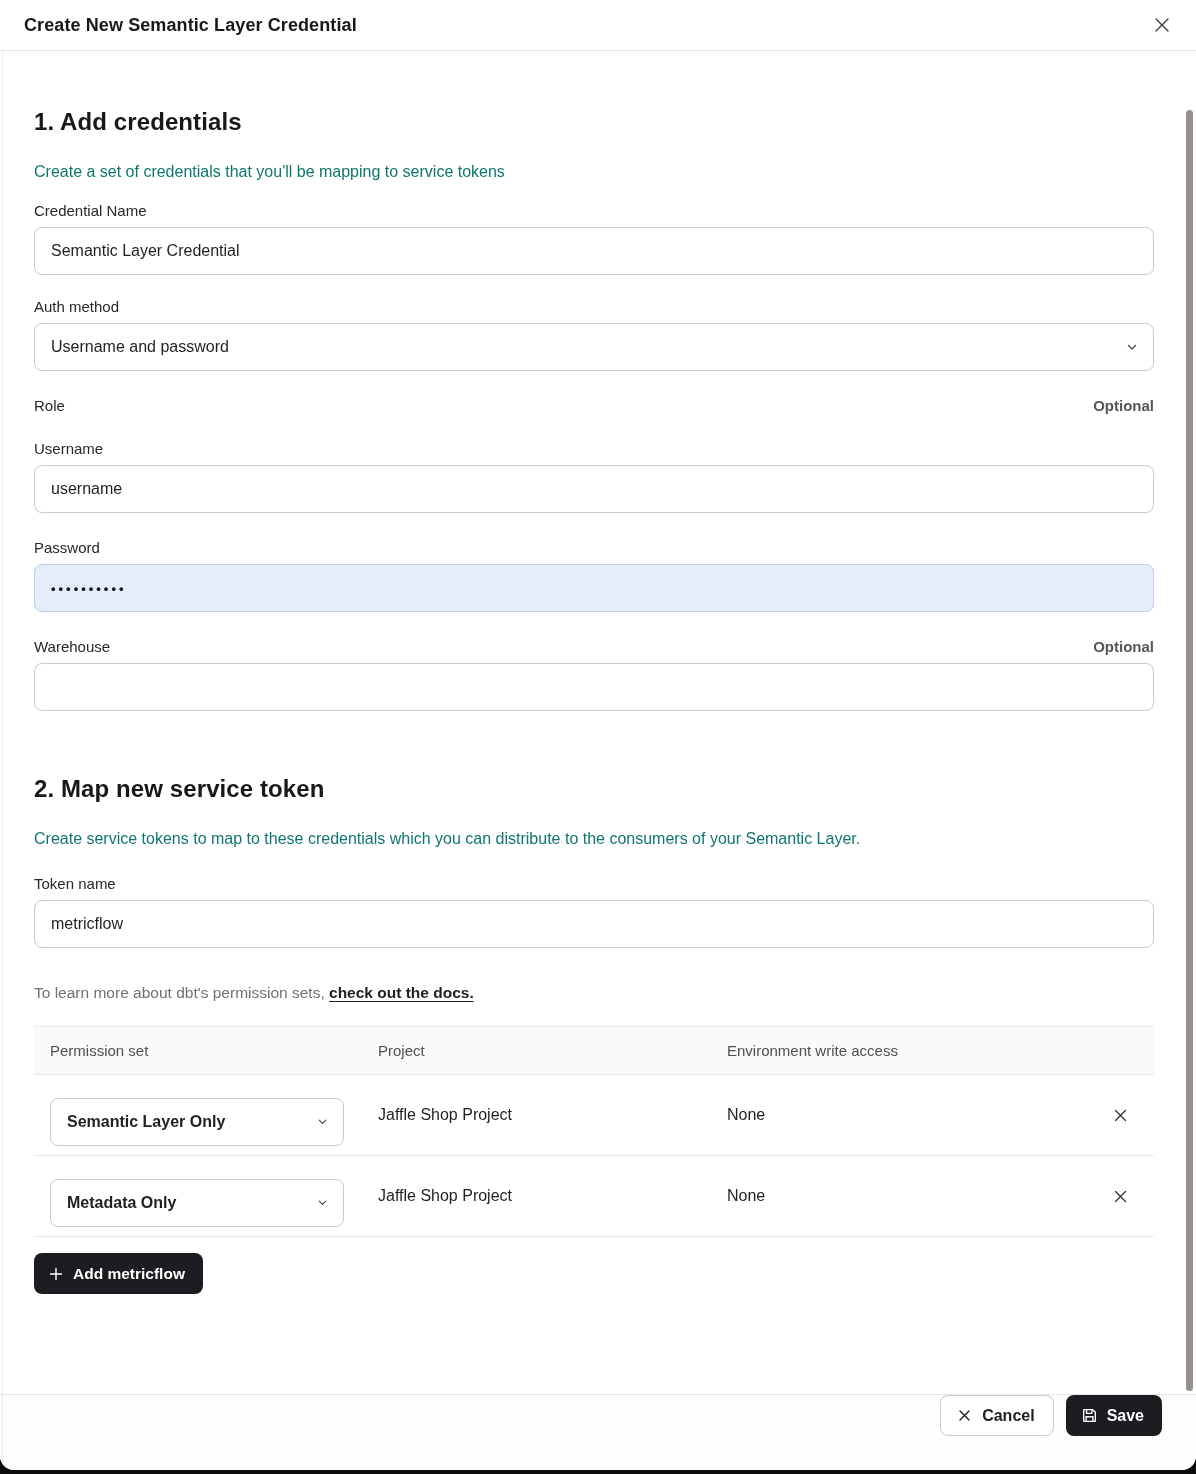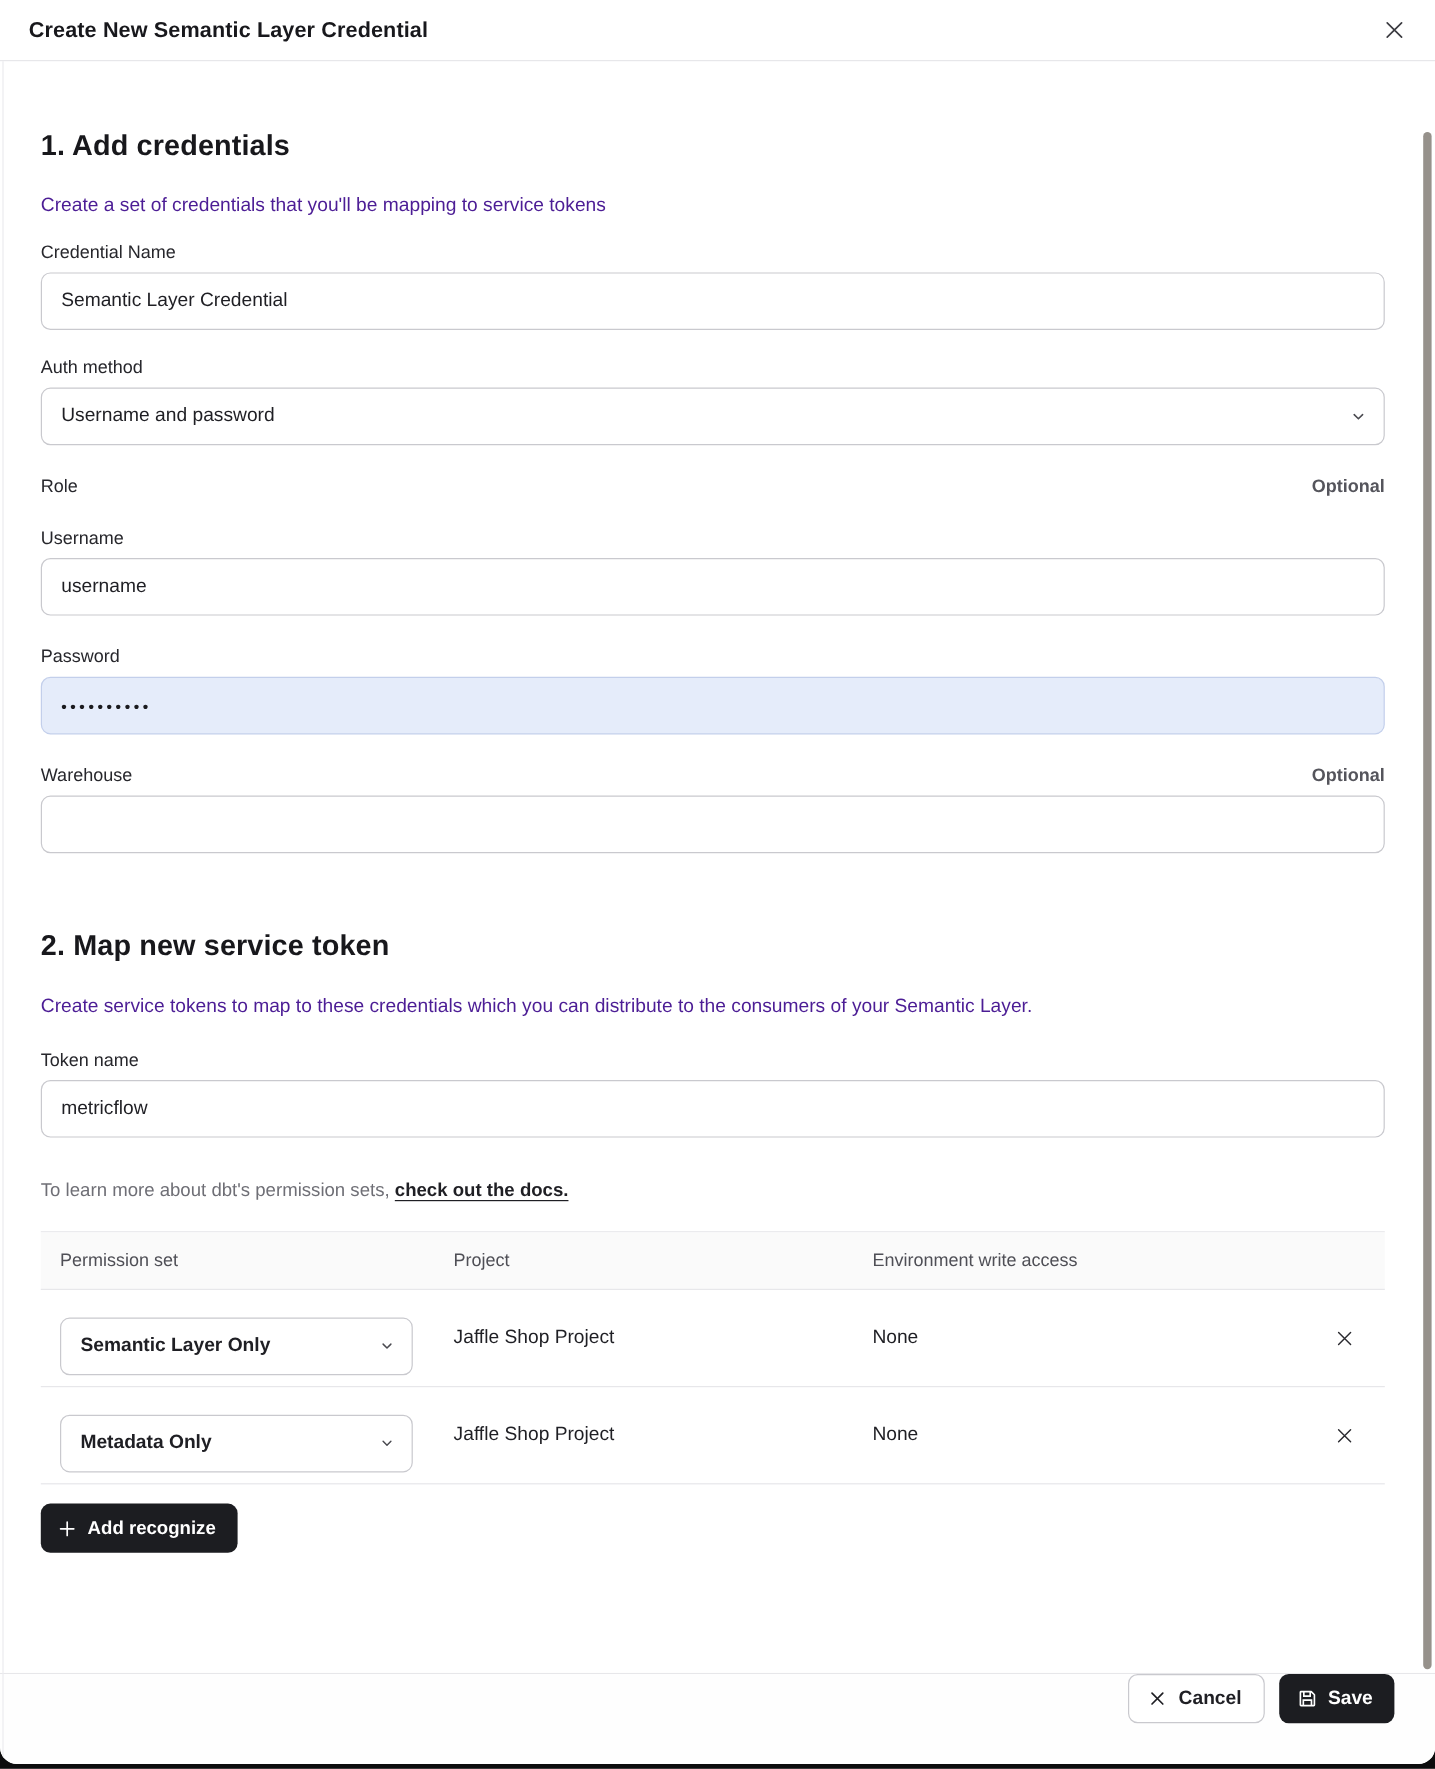--- a/index.html
+++ b/index.html
@@ -40,21 +40,21 @@
     padding: 0 42px 40px 34px;
     background: #fff;
   }
   .left-edge-line {
     position: absolute; left: 2px; top: 51px; bottom: 4px; width: 1px;
     background: #ececef; z-index: 6;
   }
   .section-heading { font-size: 24px; font-weight: 700; color: #18181c; letter-spacing: .1px; }
   .section-heading.first { margin-top: 57px; }
   .section-heading.second { margin-top: 64px; }
-  .section-desc { margin-top: 24px; font-size: 16px; color: #4c1d95; line-height: 24px; }
+  .section-desc { margin-top: 24px; font-size: 16px; color: #0f766e; line-height: 24px; }
   .label-row {
     margin-top: 26px;
     display: flex; align-items: flex-end; justify-content: space-between;
   }
   .label-row.tight { margin-top: 24px; }
   .field-label { font-size: 15px; font-weight: 500; color: #27272c; }
   .optional-tag { font-size: 15px; color: #55555c; font-weight: 700; }
   .text-input {
     margin-top: 8px;
     width: 100%; height: 48px;
@@ -298,21 +298,21 @@
         </button>
       </div>
     </div>
 
     <button class="add-perm-btn">
       <span style="display:flex;">
         <svg width="16" height="16" viewBox="0 0 16 16">
             <path d="M8 2.5 V13.5 M2.5 8 H13.5" stroke="#ffffff" stroke-width="1.4" fill="none" stroke-linecap="round"></path>
           </svg>
       </span>
-      <span>Add recognize</span>
+      <span>Add metricflow</span>
     </button>
 
   </div>
 
   <div class="modal-footer">
     <button class="btn btn-secondary">
       <span style="display:flex;">
         <svg width="17" height="17" viewBox="0 0 17 17">
             <path d="M4 4 L13 13 M13 4 L4 13" stroke="#1f1f24" stroke-width="1.4" fill="none" stroke-linecap="round"></path>
           </svg>

